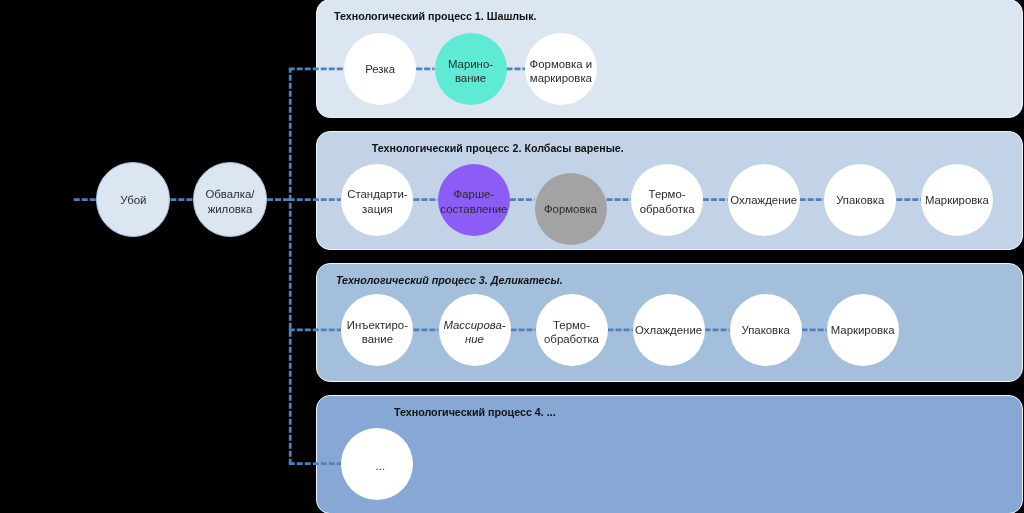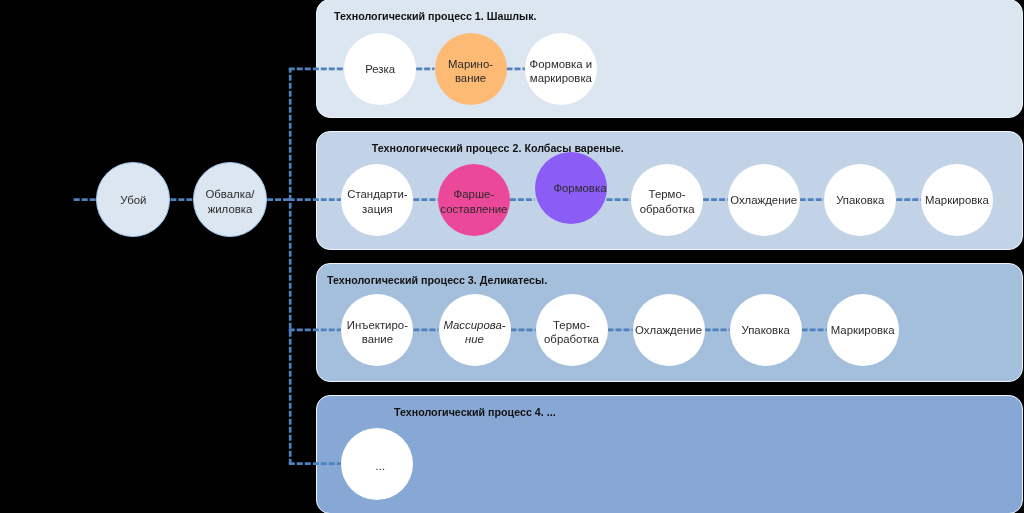--- a/index.html
+++ b/index.html
@@ -44,50 +44,50 @@
       <line x1="607.5" y1="329.8" x2="632.6" y2="329.8" stroke="#4E81BD" stroke-width="2.75" stroke-dasharray="6,2"></line>
       <line x1="704.6" y1="329.8" x2="729.6" y2="329.8" stroke="#4E81BD" stroke-width="2.75" stroke-dasharray="6,2"></line>
       <line x1="801.6" y1="329.8" x2="826.7" y2="329.8" stroke="#4E81BD" stroke-width="2.75" stroke-dasharray="6,2"></line>
       <line x1="288.75" y1="463.7" x2="341.3" y2="463.7" stroke="#4E81BD" stroke-width="2.75" stroke-dasharray="6,2"></line>
     </svg>
 <div class="panel" style="left: 315.9px; top: -1.2px; width: 707.5px; height: 119.5px; background: rgb(220, 230, 241); border-radius: 14px; border: 1.2px solid rgb(237, 244, 252);"></div>
     <div class="panel-title" style="left: 334px; top: 9.6px;">Технологический процесс 1. Шашлык.</div>
     <div class="panel" style="left: 315.9px; top: 130.8px; width: 707.5px; height: 119.5px; background: rgb(194, 211, 232); border-radius: 14px; border: 1.2px solid rgb(237, 244, 252);"></div>
     <div class="panel-title" style="left: 339.7px; top: 141.7px; margin-left: 32px;">Технологический процесс 2. Колбасы вареные.</div>
     <div class="panel" style="left: 315.9px; top: 262.8px; width: 707.5px; height: 119.5px; background: rgb(164, 191, 220); border-radius: 14px; border: 1.2px solid rgb(237, 244, 252);"></div>
-    <div class="panel-title" style="left: 327px; top: 273.5px;">Технологический процесс 3. Деликатесы.</div>
+    <div class="panel-title" style="left: 336px; top: 273.5px; font-style: italic;">Технологический процесс 3. Деликатесы.</div>
     <div class="panel" style="left: 315.9px; top: 394.8px; width: 707.5px; height: 119.5px; background: rgb(135, 168, 212); border-radius: 14px; border: 1.2px solid rgb(237, 244, 252);"></div>
     <div class="panel-title" style="left: 346px; top: 405.7px; margin-left: 48px;">Технологический процесс 4. ...</div>
     <div class="node" style="left: 96.2px; top: 162.4px; width: 74.2px; height: 74.2px; background: rgb(220, 230, 241); border: 1.3px solid rgb(157, 195, 230);">
       <span>Убой</span>
     </div>
     <div class="node multi" style="left: 192.9px; top: 162.4px; width: 74.2px; height: 74.2px; background: rgb(220, 230, 241); border: 1.3px solid rgb(157, 195, 230);">
       <span>Обвалка/</span>
       <span>жиловка</span>
     </div>
     <div class="node" style="left: 344.2px; top: 32.8px; width: 72px; height: 72px; background: rgb(255, 255, 255);">
       <span>Резка</span>
     </div>
-    <div class="node multi" style="left: 434.5px; top: 32.8px; width: 72px; height: 72px; background: #fdba74; text-align: right;">
+    <div class="node multi" style="left: 434.5px; top: 32.8px; width: 72px; height: 72px; background: #5eead4; text-align: right;">
       <span>Марино-</span>
       <span>вание</span>
     </div>
     <div class="node multi" style="left: 341.4px; top: 163.6px; width: 72px; height: 72px; background: rgb(255, 255, 255);">
       <span>Стандарти-</span>
       <span>зация</span>
     </div>
     <div class="node multi" style="left: 524.9px; top: 32.8px; width: 72px; height: 72px; background: rgb(255, 255, 255);">
       <span>Формовка и</span>
       <span>маркировка</span>
     </div>
-    <div class="node multi" style="left: 437.9px; top: 163.6px; width: 72px; height: 72px; background: #ec4899;">
+    <div class="node multi" style="left: 437.9px; top: 163.6px; width: 72px; height: 72px; background: #8b5cf6;">
       <span>Фарше-</span>
       <span>составление</span>
     </div>
-    <div class="node" style="left: 534.5px; top: 152px; width: 72px; height: 72px; background: #8b5cf6; align-items: flex-end;">
+    <div class="node" style="left: 534.5px; top: 173px; width: 72px; height: 72px; background: #a3a3a3;">
       <span>Формовка</span>
     </div>
     <div class="node multi" style="left: 631.1px; top: 163.6px; width: 72px; height: 72px; background: rgb(255, 255, 255);">
       <span>Термо-</span>
       <span>обработка</span>
     </div>
     <div class="node" style="left: 727.7px; top: 163.6px; width: 72px; height: 72px; background: rgb(255, 255, 255);">
       <span>Охлаждение</span>
     </div>
     <div class="node" style="left: 824.3px; top: 163.6px; width: 72px; height: 72px; background: rgb(255, 255, 255);">

